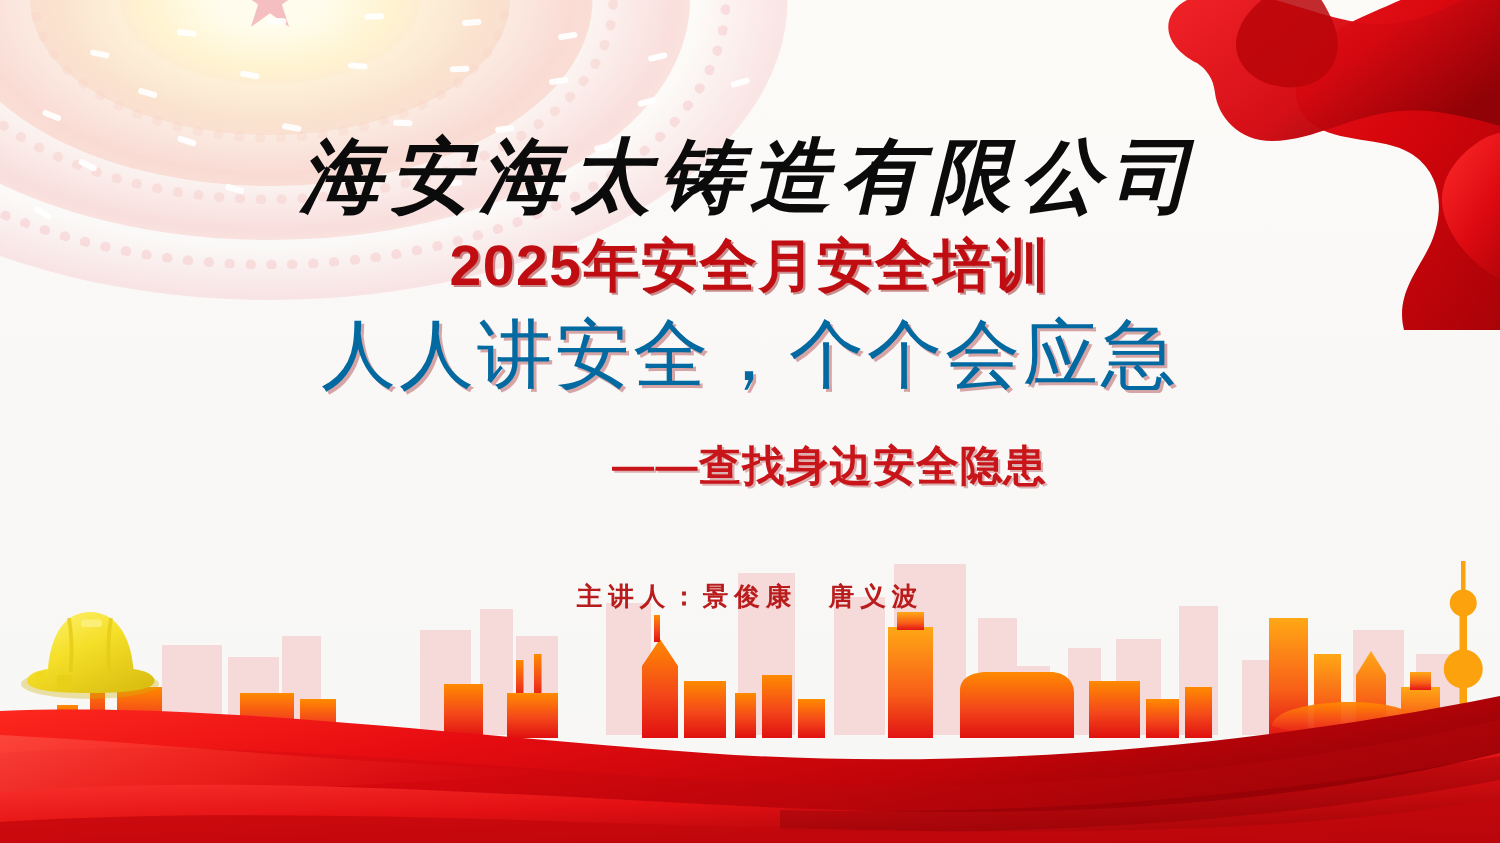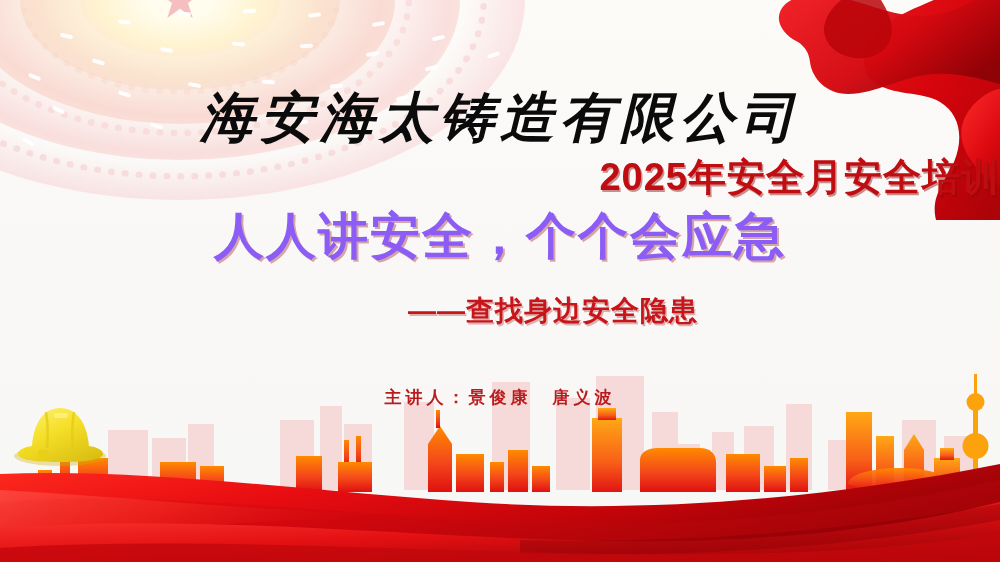--- a/index.html
+++ b/index.html
@@ -79,36 +79,36 @@
     font-weight: bold;
     font-style: italic;
     font-size: 54px;
     letter-spacing: 6px;
     color: #0b0b0b;
     white-space: nowrap;
   }
   .subtitle-year {
     position: absolute;
     left: 0; right: 0; top: 152px;
-    text-align: right;
+    text-align: center;
     font-weight: bold;
     font-size: 38px;
     letter-spacing: 1px;
     color: #c00d12;
     text-shadow: 1.5px 1.5px 0 rgba(140,8,10,0.45);
     white-space: nowrap;
   }
   .slogan {
     position: absolute;
     left: 0; right: 0; top: 203px;
     text-align: center;
-    font-weight: bold;
+    font-weight: normal;
     font-size: 50px;
     letter-spacing: 2px;
-    color: #8b5cf6;
+    color: #0369a1;
     text-shadow: 2px 2px 0 rgba(150,10,12,0.35);
     white-space: nowrap;
   }
   .sub-slogan {
     position: absolute;
     left: 0; right: 0; top: 292px;
     text-align: center;
     padding-left: 106px;
     font-weight: bold;
     font-size: 28px;

